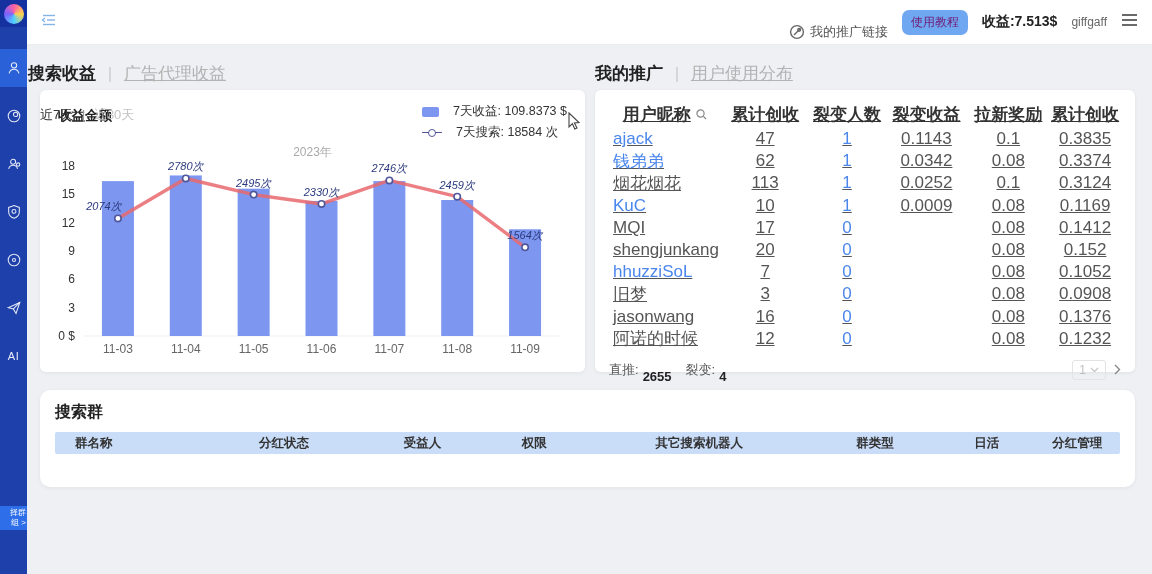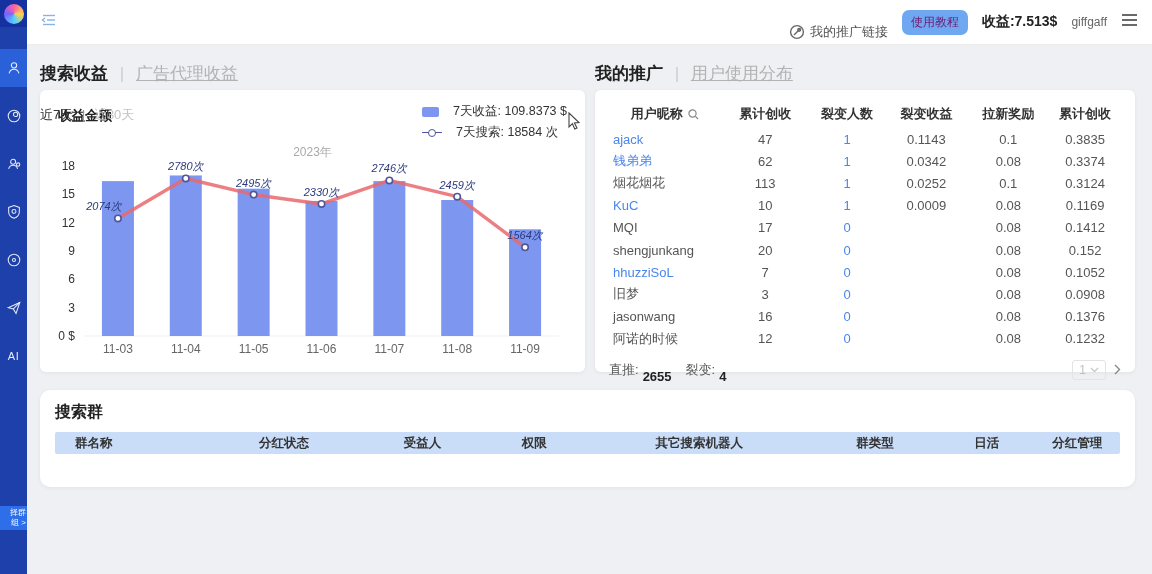--- a/index.html
+++ b/index.html
@@ -53,21 +53,21 @@
   .legend { margin-left:auto; font-size:12.5px; color:#333; z-index:1; }
   .legend-row { display:flex; align-items:center; gap:14px; margin-bottom:4px; }
   .swatch-bar { width:17px; height:10px; border-radius:2px; background:#7d97f0; }
   .swatch-line { width:20px; height:10px; position:relative; }
   .swatch-line:before { content:""; position:absolute; left:0; right:0; top:4px; border-top:1.6px solid #4f569b; }
   .swatch-line:after { content:""; position:absolute; left:6px; top:1px; width:6px; height:6px;
     border:1.6px solid #4f569b; border-radius:50%; background:#fff; }
 
   
   .ptable { margin-top:4px; }
-  .prow { display:flex; align-items:center; height:22.2px; font-size:13px; color:#555; }
+  .prow { display:flex; align-items:center; height:22.2px; font-size:17px; color:#555;text-decoration:underline; }
   .prow.head { height:28px; font-weight:bold; color:#333; }
   .pc { text-align:center; }
   .pc0 { width:22%; text-align:left; padding-left:4px; display:flex; align-items:center; }
   .prow.head .pc0 { justify-content:center; padding-left:0; }
   .pc1 { width:17%; } .pc2 { width:15%; } .pc3 { width:16%; } .pc4 { width:16%; } .pc5 { width:14%; }
   .link-blue { color:#4a86ec; cursor:pointer; }
   .ptable-foot { display:flex; align-items:center; margin-top:7px; font-size:13px; color:#555; }
   .foot-num { font-weight:bold; color:#222; margin:12px 14px 0 4px; }
   .pager { margin-left:auto; display:flex; align-items:center; gap:8px; }
   .page-box { border:1px solid #e3e3e3; border-radius:3px; color:#c0c0c0; font-size:12px;
@@ -171,21 +171,21 @@
         <g stroke="#444" stroke-width="1.6">
             <line x1="1" y1="2" x2="16" y2="2"></line>
         <line x1="1" y1="7" x2="16" y2="7"></line>
             <line x1="1" y1="12" x2="16" y2="12"></line>
           </g>
       </svg>
     </span>
   </div>
 </div>
 
-<div class="sec-title" style="left:40px; top:62px;">
+<div class="sec-title" style="left:28px; top:62px;">
   <span class="active-tab">搜索收益</span>
   <span class="divider">|</span>
   <span class="inactive-tab">广告代理收益</span>
 </div>
 <div class="sec-title" style="left:595px; top:62px;">
   <span class="active-tab">我的推广</span>
   <span class="divider">|</span>
   <span class="inactive-tab">用户使用分布</span>
 </div>
 

